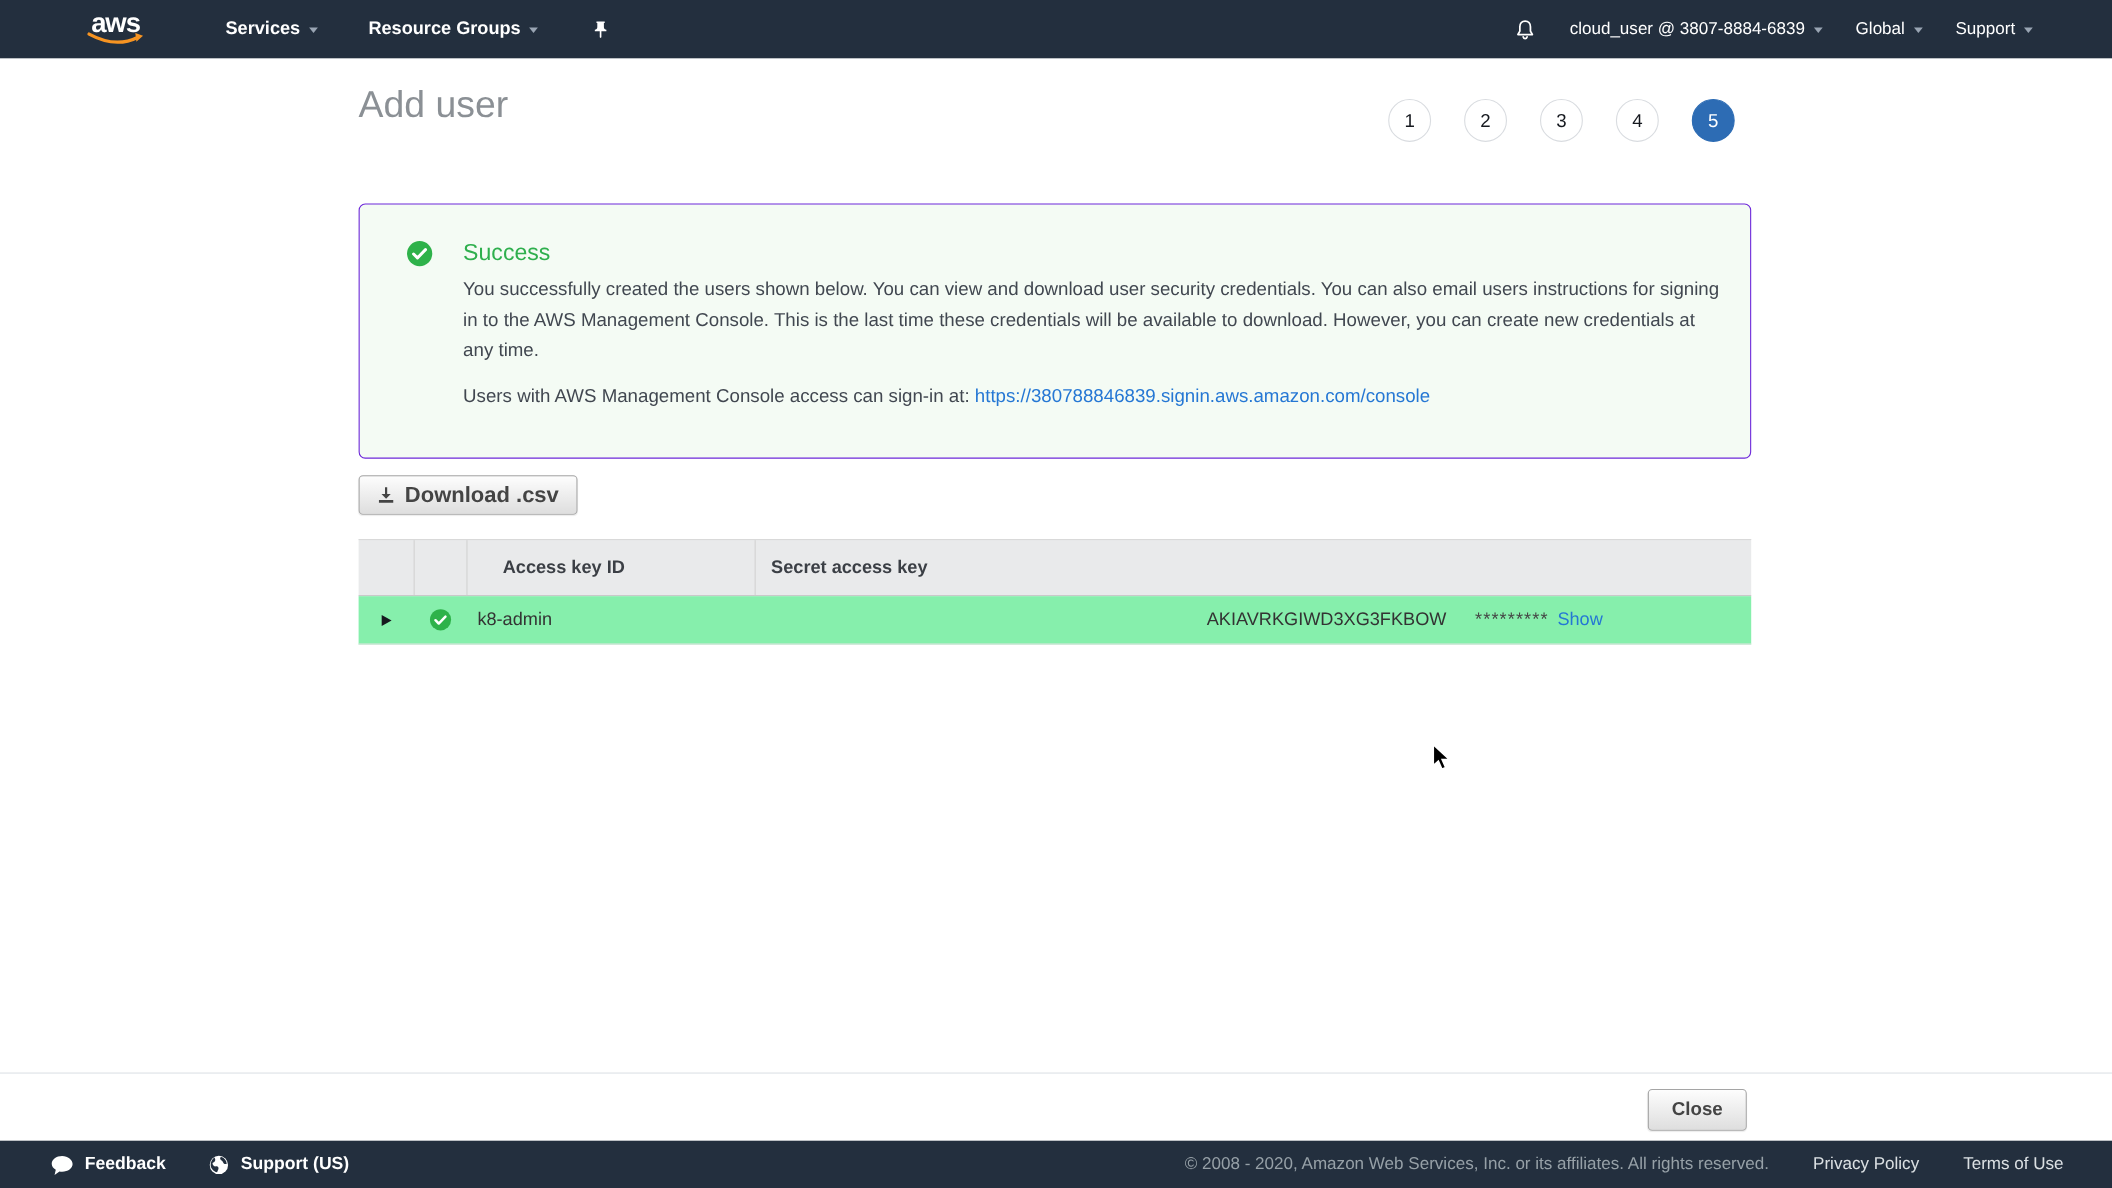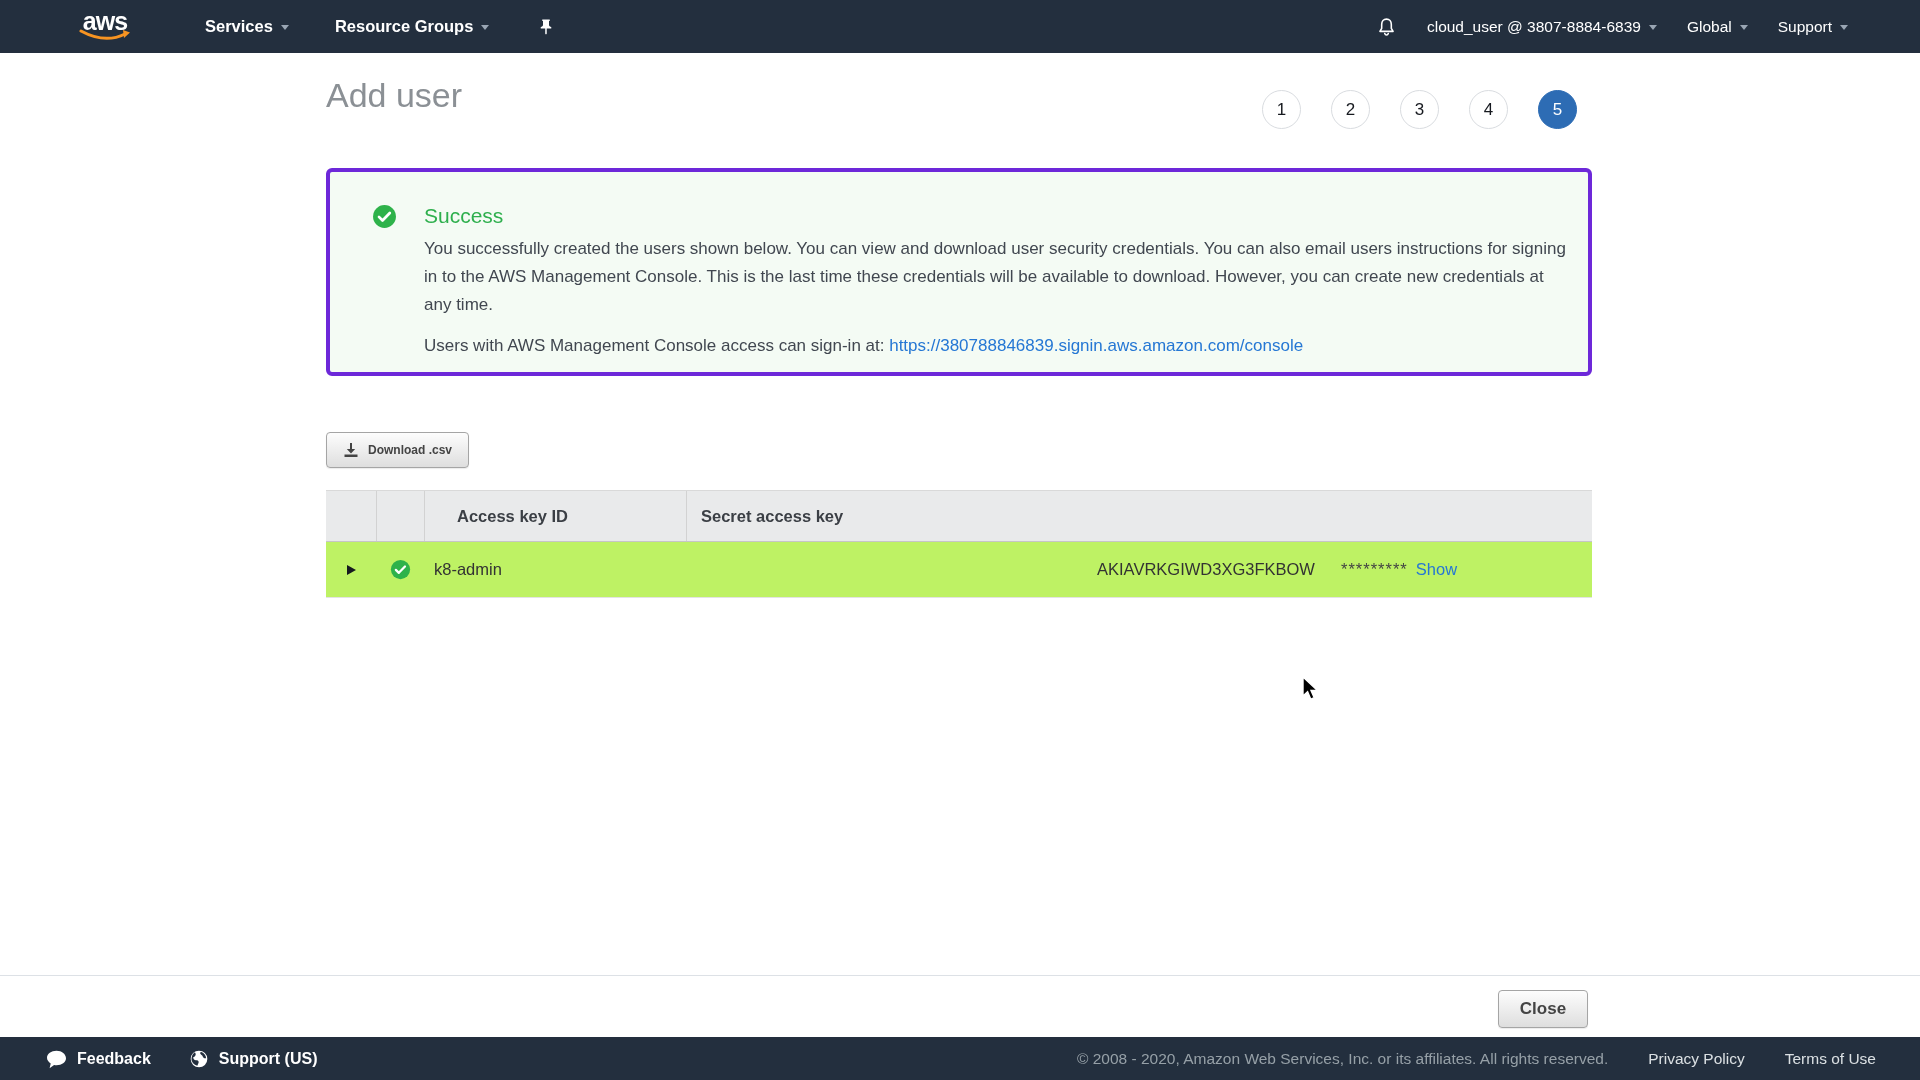--- a/index.html
+++ b/index.html
@@ -29,49 +29,49 @@
   .page-title { position:absolute; left:326px; top:76px; font-size:34px; color:#8b9095; font-weight:400; }
   .steps { position:absolute; top:90px; left:1262px; display:flex; gap:30px; }
   .step {
     width:39px; height:39px; border-radius:50%; background:#fff; border:1px solid #d9dce0;
     display:flex; align-items:center; justify-content:center; font-size:17px; color:#16191f; cursor:pointer;
   }
   .step.active { background:#2d6cb4; border-color:#2d6cb4; color:#fff; }
 
   
   .success-box {
-    position:absolute; left:326px; top:168px; width:1266px; height:208px;
-    background:#f4fbf4; border:4px solid #6d28d9; border-radius:6px;
+    position:absolute; left:326px; top:185px; width:1266px; height:232px;
+    background:#f4fbf4; border:1px solid #6d28d9; border-radius:6px;
   }
   .success-icon { position:absolute; left:42px; top:32px; }
   .success-heading { position:absolute; left:94px; top:32px; font-size:21px; color:#2eaf4d; }
   .success-body { position:absolute; left:94px; top:63px; width:1145px; font-size:17px; line-height:28px; color:#414750; }
   .signin-line { position:absolute; left:94px; top:164px; font-size:17px; color:#414750; }
   .signin-link { color:#2577d4; text-decoration:none; cursor:pointer; }
 
   
   .btn {
     display:inline-flex; align-items:center; justify-content:center; gap:9px;
     background:linear-gradient(#fdfdfd,#dedede); border:1px solid #a5a5a5; border-radius:4px;
     font-weight:bold; color:#444; cursor:pointer; box-shadow:0 1px 1px rgba(0,0,0,0.08);
   }
-  .download-btn { position:absolute; left:326px; top:432px; height:36px; padding:0 16px; font-size:12px; }
+  .download-btn { position:absolute; left:326px; top:432px; height:36px; padding:0 16px; font-size:20px; }
   .close-btn { position:absolute; left:1498px; top:990px; width:90px; height:38px; font-size:17px; }
 
   
   .tbl { position:absolute; left:326px; top:490px; width:1266px; }
   .tbl-head { display:flex; height:52px; background:#e9eaeb; border-top:1px solid #d9d9d9; border-bottom:1px solid #c6c6c6; }
   .th { display:flex; align-items:center; font-weight:bold; font-size:16.5px; color:#3b3f45; border-left:1px solid #d2d2d2; }
   .th:first-child { border-left:none; }
   .col-expand { width:50px; justify-content:center; }
   .col-status { width:48px; justify-content:center; }
   .col-user { width:641px; padding-left:10px; }
   .col-akid { width:262px; padding-left:32px; }
   .col-secret { width:265px; padding-left:14px; }
-  .tbl-row { display:flex; height:56px; background:#bef264; border-bottom:1px solid #e3e3e3; }
+  .tbl-row { display:flex; height:44px; background:#86efac; border-bottom:1px solid #e3e3e3; }
   .td { display:flex; align-items:center; font-size:16.5px; color:#333; }
   .expand-tri { width:0; height:0; border-left:9px solid #16191f; border-top:5.5px solid transparent; border-bottom:5.5px solid transparent; cursor:pointer; }
   .mask-stars { letter-spacing:1px; color:#444; }
   .show-link { color:#2577d4; margin-left:8px; text-decoration:none; cursor:pointer; }
 
   
   .action-divider { position:absolute; left:0; top:975px; width:1920px; height:1px; background:#dde1e6; }
   .footer {
     position:absolute; left:0; top:1037px; width:1920px; height:43px; background:#232f3e;
     display:flex; align-items:center; color:#fff; font-size:16px;

